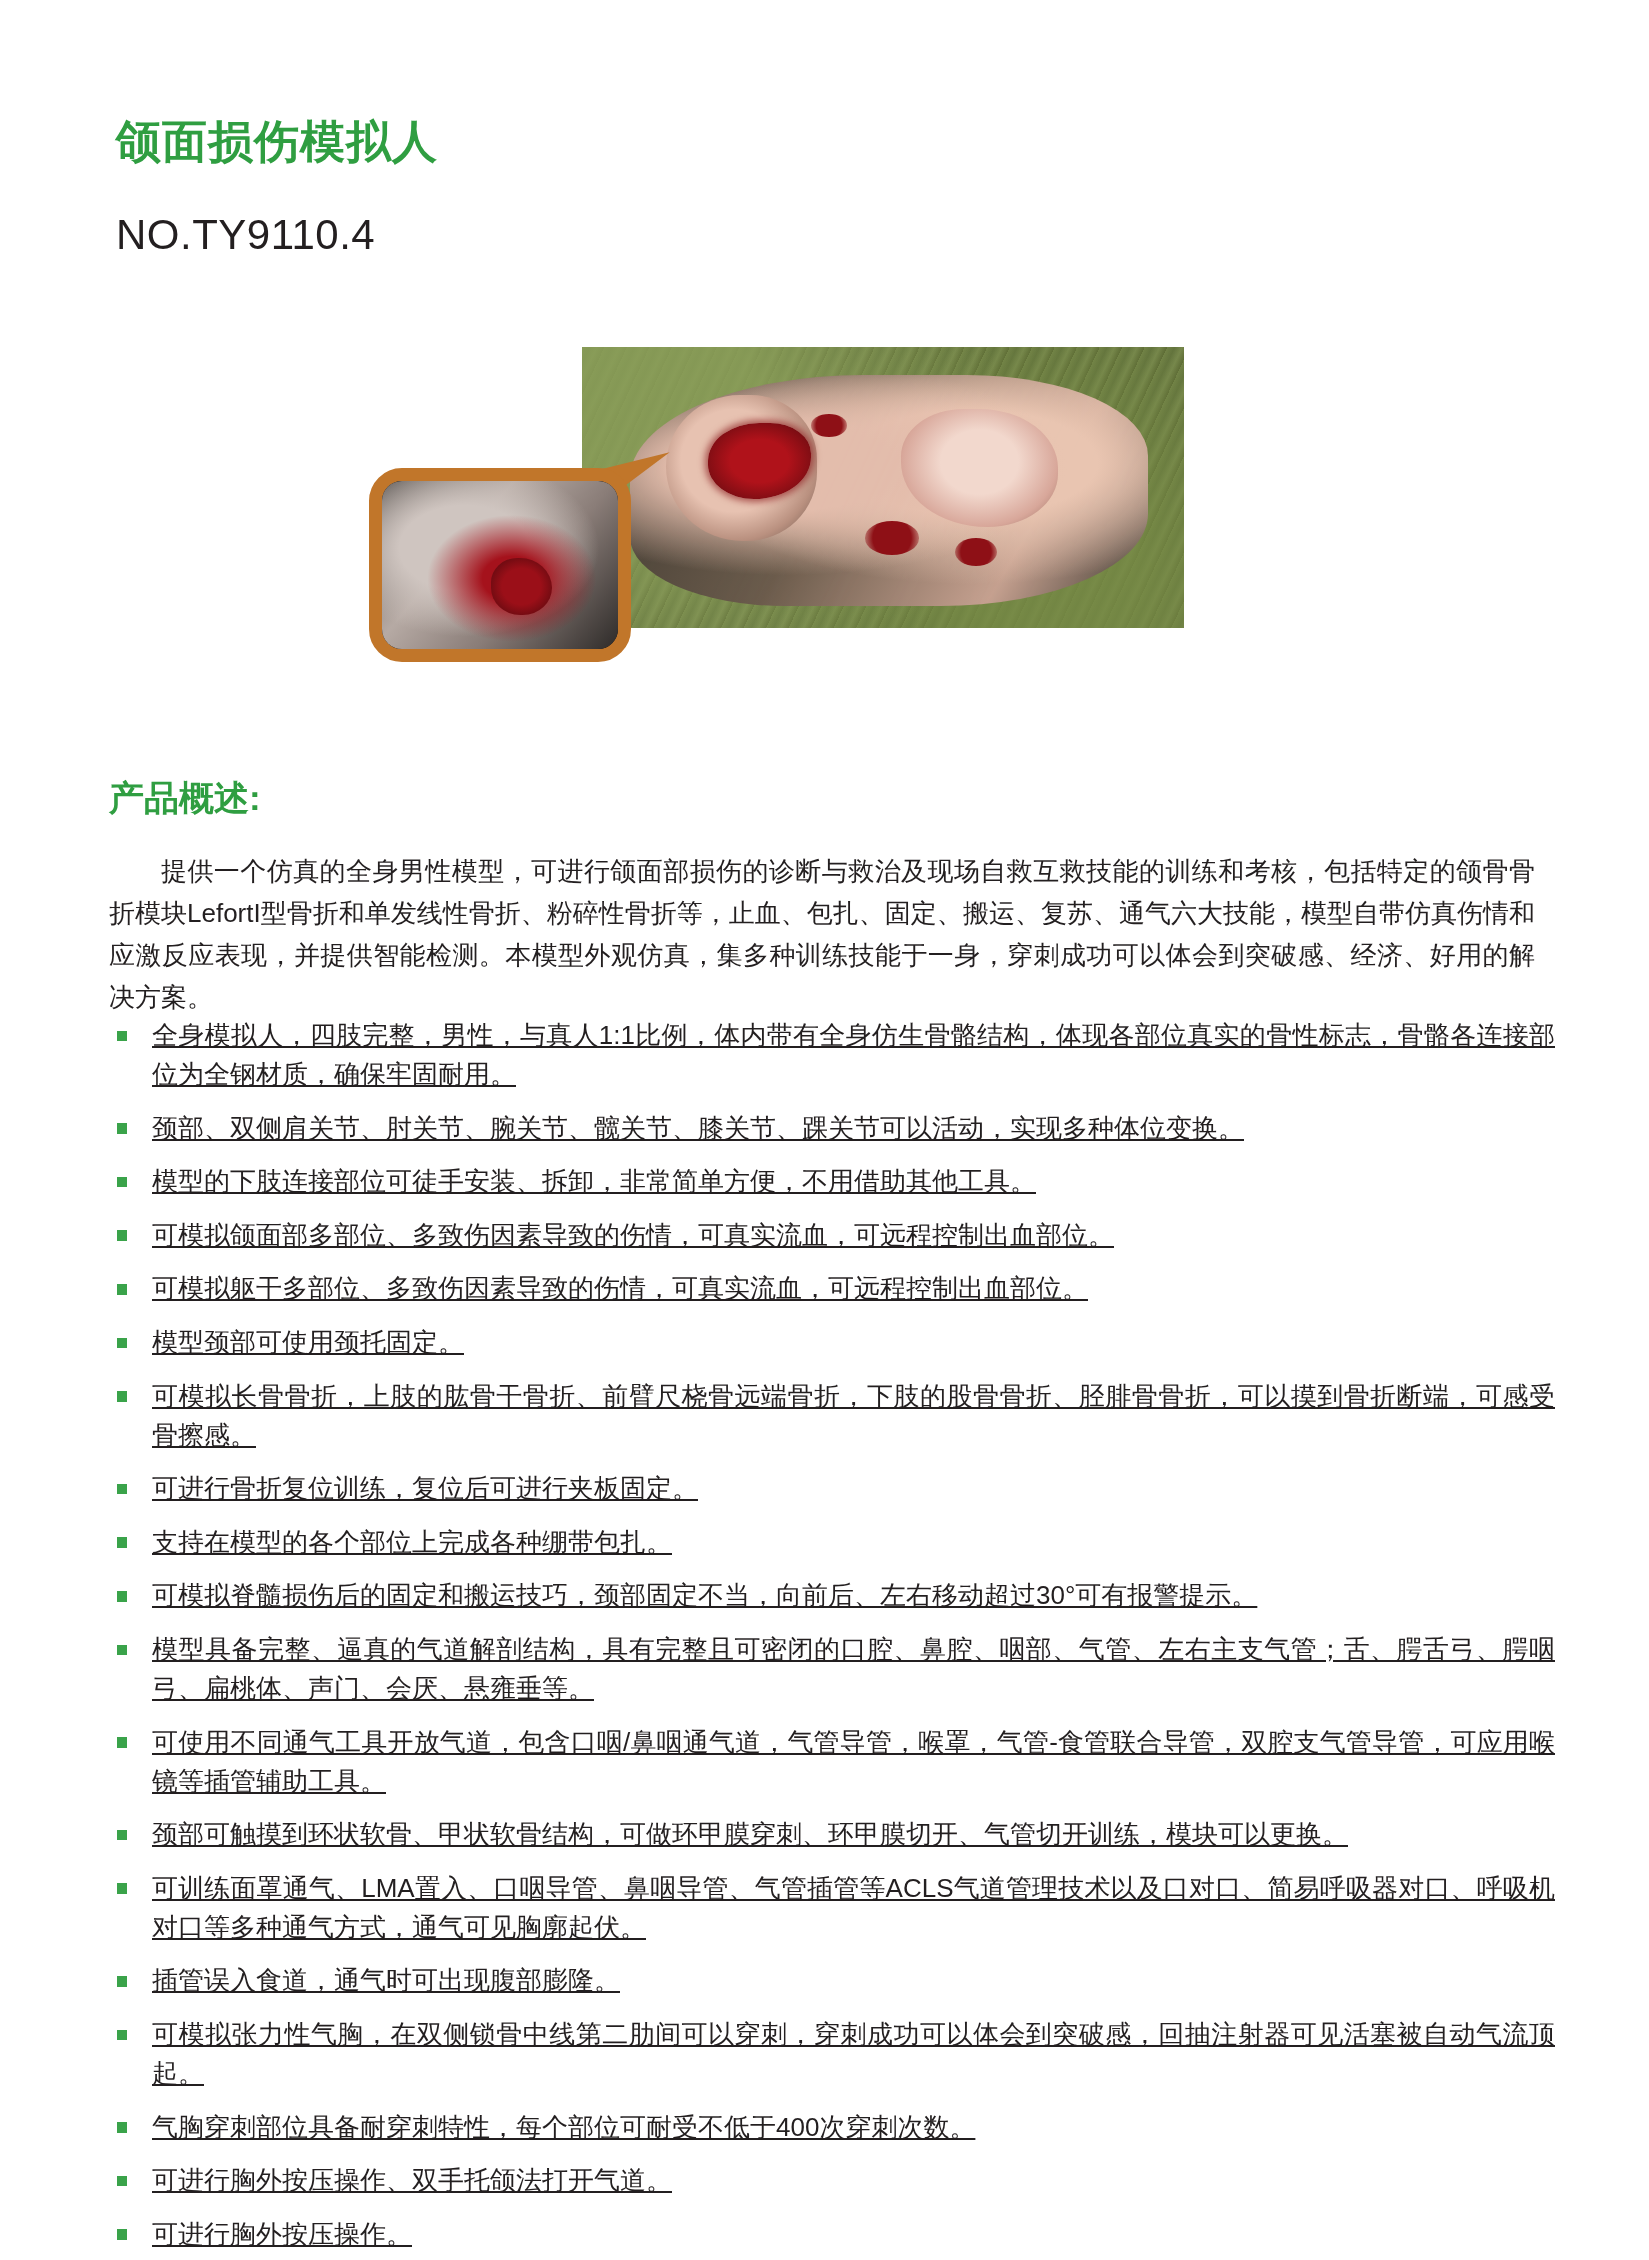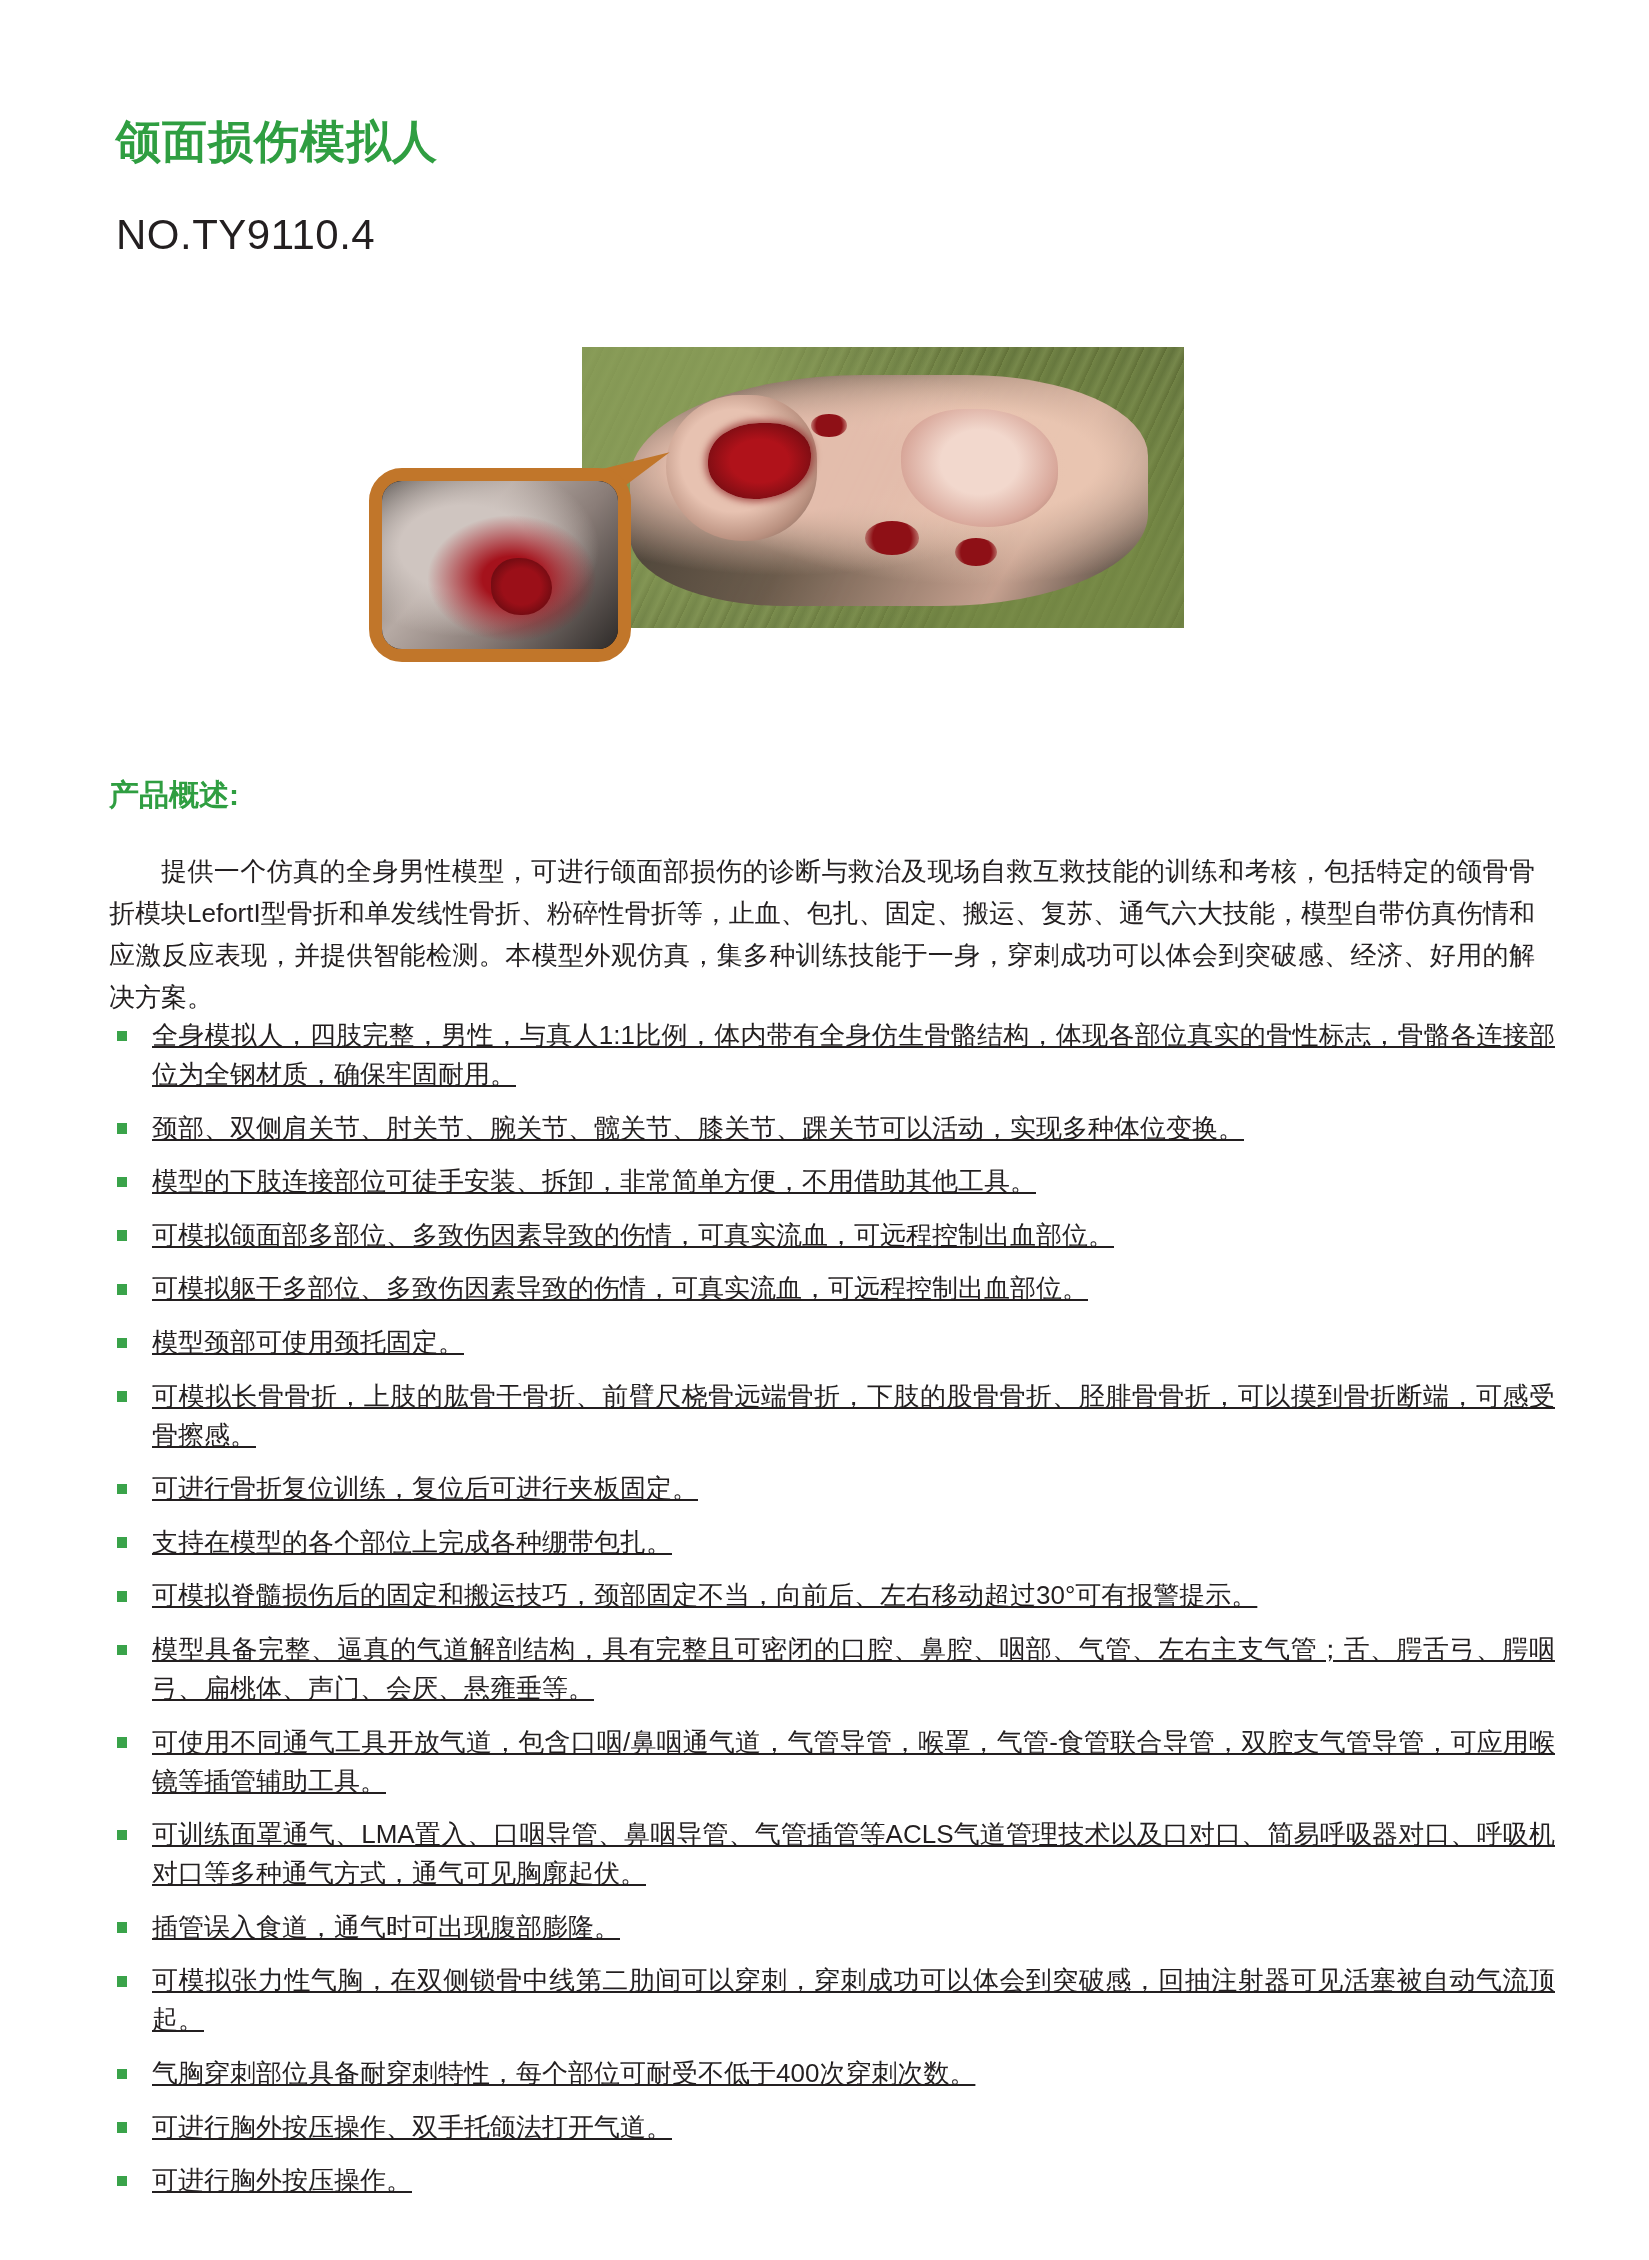--- a/index.html
+++ b/index.html
@@ -154,21 +154,21 @@
     border-top: 33px solid #c1762a;
     border-right: 78px solid transparent;
     transform: rotate(-14deg);
     transform-origin: left top;
   }
   
   .section-title {
     position: absolute;
     left: 109px;
     top: 739px;
-    font-size: 30px;
+    font-size: 35px;
     font-weight: bold;
     color: #2f9e41;
   }
   .overview {
     position: absolute;
     left: 109px;
     top: 788px;
     width: 1426px;
     font-size: 26px;
     line-height: 1.62;
@@ -240,20 +240,21 @@
     <li>模型的下肢连接部位可徒手安装、拆卸，非常简单方便，不用借助其他工具。</li>
     <li>可模拟颌面部多部位、多致伤因素导致的伤情，可真实流血，可远程控制出血部位。</li>
     <li>可模拟躯干多部位、多致伤因素导致的伤情，可真实流血，可远程控制出血部位。</li>
     <li>模型颈部可使用颈托固定。</li>
     <li>可模拟长骨骨折，上肢的肱骨干骨折、前臂尺桡骨远端骨折，下肢的股骨骨折、胫腓骨骨折，可以摸到骨折断端，可感受骨擦感。</li>
     <li>可进行骨折复位训练，复位后可进行夹板固定。</li>
     <li>支持在模型的各个部位上完成各种绷带包扎。</li>
     <li>可模拟脊髓损伤后的固定和搬运技巧，颈部固定不当，向前后、左右移动超过30°可有报警提示。</li>
     <li>模型具备完整、逼真的气道解剖结构，具有完整且可密闭的口腔、鼻腔、咽部、气管、左右主支气管；舌、腭舌弓、腭咽弓、扁桃体、声门、会厌、悬雍垂等。</li>
     <li>可使用不同通气工具开放气道，包含口咽/鼻咽通气道，气管导管，喉罩，气管-食管联合导管，双腔支气管导管，可应用喉镜等插管辅助工具。</li>
+    <li>颈部可触摸到环状软骨、甲状软骨结构，可做环甲膜穿刺、环甲膜切开、气管切开训练，模块可以更换。</li>
     <li>可训练面罩通气、LMA置入、口咽导管、鼻咽导管、气管插管等ACLS气道管理技术以及口对口、简易呼吸器对口、呼吸机对口等多种通气方式，通气可见胸廓起伏。</li>
     <li>插管误入食道，通气时可出现腹部膨隆。</li>
     <li>可模拟张力性气胸，在双侧锁骨中线第二肋间可以穿刺，穿刺成功可以体会到突破感，回抽注射器可见活塞被自动气流顶起。</li>
     <li>气胸穿刺部位具备耐穿刺特性，每个部位可耐受不低于400次穿刺次数。</li>
     <li>可进行胸外按压操作、双手托颌法打开气道。</li>
     <li>可进行胸外按压操作。</li>
   </ul>
 
 </div>
 

